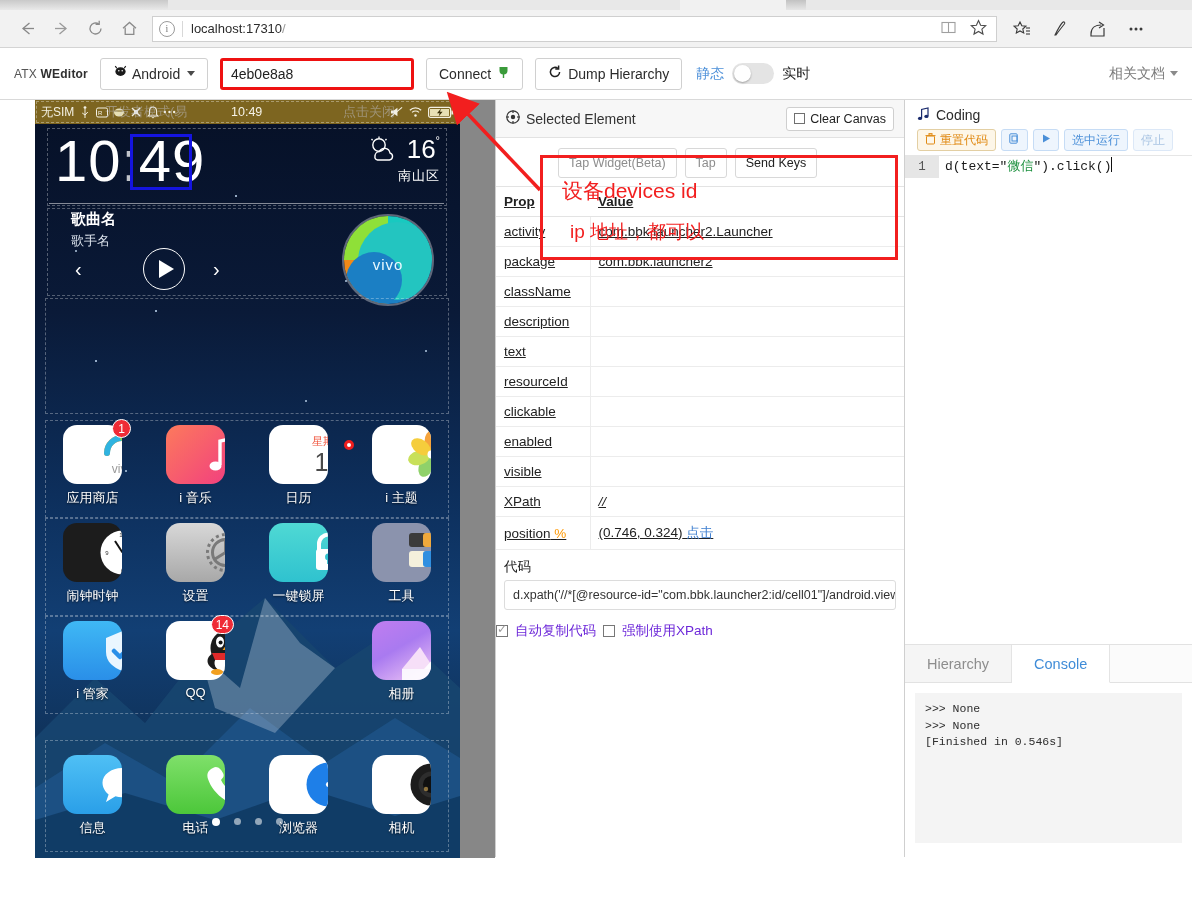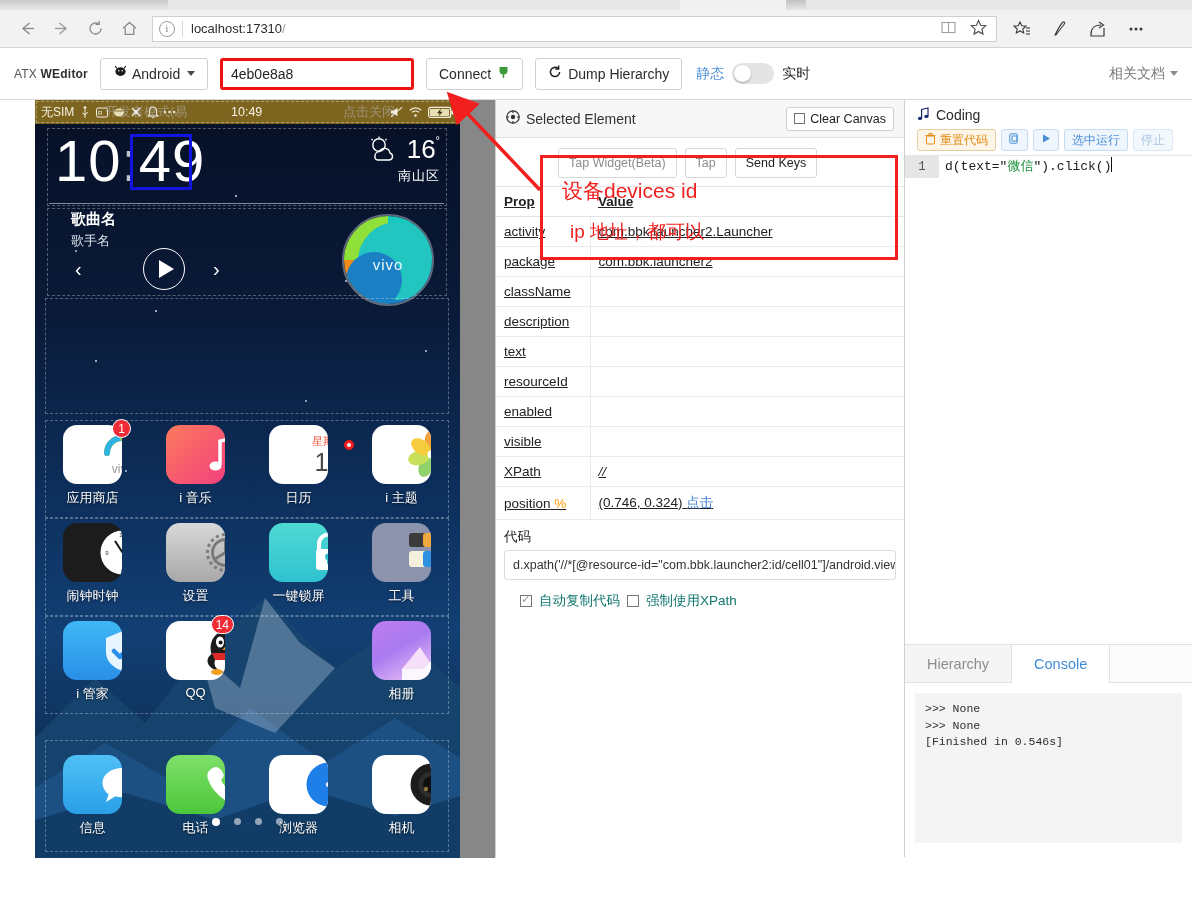--- a/index.html
+++ b/index.html
@@ -171,21 +171,21 @@
      border-bottom:1px solid #e3e3e3; }
   #proptable td { padding:7px 8px; border-bottom:1px solid #ececec; vertical-align:middle; }
   #proptable td.k { width:94px; border-right:1px solid #ececec; }
   #proptable tr td.v i { font-style:italic; }
   .lnk { color:#3f7fd0; }
   .pct { color:#ff9800; }
   #code-label { font-size:13.5px; color:#222; padding:8px 0 4px 8px; }
   #code-box { margin:0 8px; border:1px solid #dcdcdc; border-radius:3px; height:30px;
     display:flex; align-items:center; padding:0 8px; font-size:12.5px; color:#333;
     white-space:nowrap; overflow:hidden; }
-  #chk-row { display:flex; align-items:center; gap:7px; padding:12px 24px; font-size:13.5px; color:#0f766e;}
+  #chk-row { display:flex; align-items:center; gap:7px; padding:12px 0; font-size:13.5px; color:#6d28d9;}
   .cbox2 { width:12px;height:12px;border:1px solid #777; display:inline-block; position:relative; background:#fff;}
   .cbox2.checked::after { content:"✓"; position:absolute; left:0px; top:-4px; font-size:12px; color:#9a9a9a;}
   
   #rightcol { flex:1; background:#fff; position:relative; }
   #coding-head { height:26px; display:flex; align-items:center; padding:4px 8px 0 12px;
     font-size:14px; color:#2b2b2b; gap:6px; }
   #code-toolbar { display:flex; align-items:center; gap:5px; padding:3px 6px 4px 12px;
     border-bottom:1px solid #e6e6e6; }
   .tbtn { border:1px solid #e3cfa3; background:#fdf6e8; color:#e08a14; border-radius:3px;
     height:22px; padding:0 7px; font-size:12px; display:inline-flex;align-items:center;gap:4px;}
@@ -774,20 +774,24 @@
           </tr>
           <tr>
             <td class="k">text</td>
             <td class="v"></td>
           </tr>
           <tr>
             <td class="k">resourceId</td>
             <td class="v"></td>
           </tr>
           <tr>
+            <td class="k">clickable</td>
+            <td class="v"></td>
+          </tr>
+          <tr>
             <td class="k">enabled</td>
             <td class="v"></td>
           </tr>
           <tr>
             <td class="k">visible</td>
             <td class="v"></td>
           </tr>
           <tr>
             <td class="k">XPath</td>
             <td class="v"><i>//</i></td>

